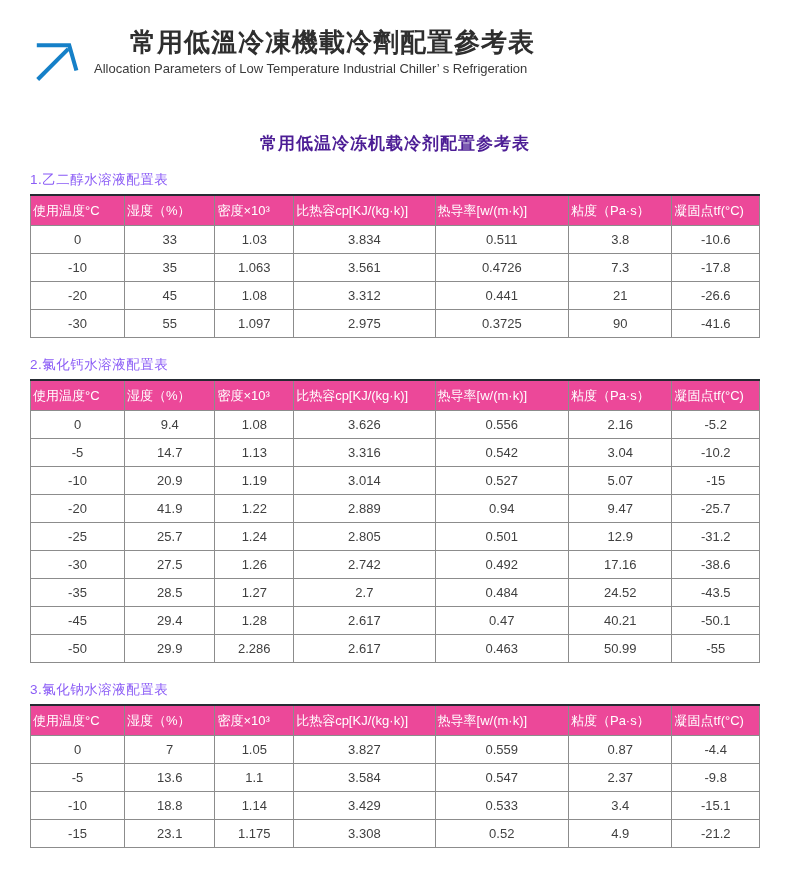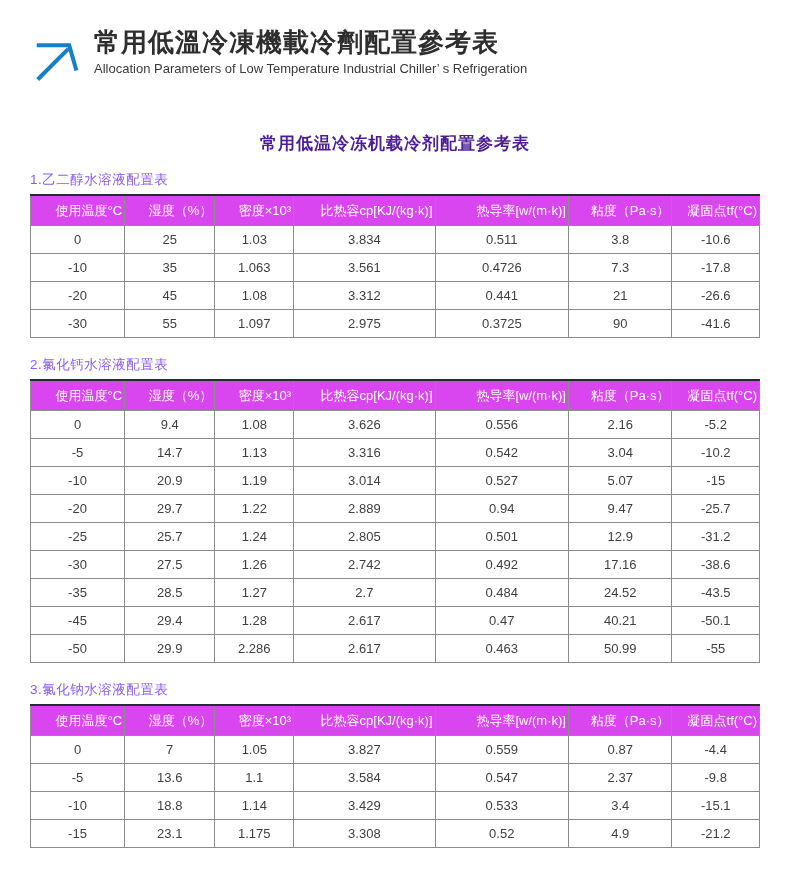--- a/index.html
+++ b/index.html
@@ -11,21 +11,21 @@
     overflow: hidden;
   }
   .page { width: 790px; height: 888px; padding: 28px 30px 0 30px; }
 
   
   .brand-header { display: flex; align-items: flex-start; gap: 14px; margin-left: -4px; }
   .brand-logo { width: 54px; height: 54px; flex: 0 0 auto; margin-top: 2px; }
   .brand-text { display: flex; flex-direction: column; }
   .brand-title {
     font-size: 26px; font-weight: bold; color: #2e2e2e;
-    line-height: 1.15; letter-spacing: 1px;
+    line-height: 1.15; letter-spacing: 1px; margin-left: 36px;
   }
   .brand-subtitle { font-size: 13px; color: #3a3a3a; margin-top: 3px; letter-spacing: 0px; }
 
   
   .doc-title {
     text-align: center; font-size: 17px; font-weight: bold; color: #4c1d95;
     margin-top: 48px; letter-spacing: 1px;
   }
 
   
@@ -35,29 +35,29 @@
   
   table.data-table {
     width: 100%;
     border-collapse: collapse;
     margin-top: 5px;
     table-layout: fixed;
     border: 1px solid #8c8c8c;
     border-top: 2px solid #262b33;
   }
   table.data-table th {
-    background: #d946ef;
+    background: #ec4899;
     color: #ffffff;
     font-weight: normal;
     font-size: 13px;
     line-height: 15px;
     padding: 7px 2px;
     border: 1px solid #8c8c8c;
     border-top: none;
-    text-align: right;
+    text-align: left;
     white-space: nowrap;
     overflow: hidden;
   }
   table.data-table td {
     font-size: 13px;
     line-height: 15px;
     color: #3f3f3f;
     padding: 6px 2px;
     border: 1px solid #8c8c8c;
     text-align: center;
@@ -100,21 +100,21 @@
           <th>密度×10³</th>
           <th>比热容cp[KJ/(kg·k)]</th>
           <th>热导率[w/(m·k)]</th>
           <th>粘度（Pa·s）</th>
           <th>凝固点tf(°C)</th>
         </tr>
       </thead>
       <tbody>
         <tr>
           <td>0</td>
-          <td>25</td>
+          <td>33</td>
           <td>1.03</td>
           <td>3.834</td>
           <td>0.511</td>
           <td>3.8</td>
           <td>-10.6</td>
         </tr>
         <tr>
           <td>-10</td>
           <td>35</td>
           <td>1.063</td>
@@ -189,21 +189,21 @@
           <td>-10</td>
           <td>20.9</td>
           <td>1.19</td>
           <td>3.014</td>
           <td>0.527</td>
           <td>5.07</td>
           <td>-15</td>
         </tr>
         <tr>
           <td>-20</td>
-          <td>29.7</td>
+          <td>41.9</td>
           <td>1.22</td>
           <td>2.889</td>
           <td>0.94</td>
           <td>9.47</td>
           <td>-25.7</td>
         </tr>
         <tr>
           <td>-25</td>
           <td>25.7</td>
           <td>1.24</td>

